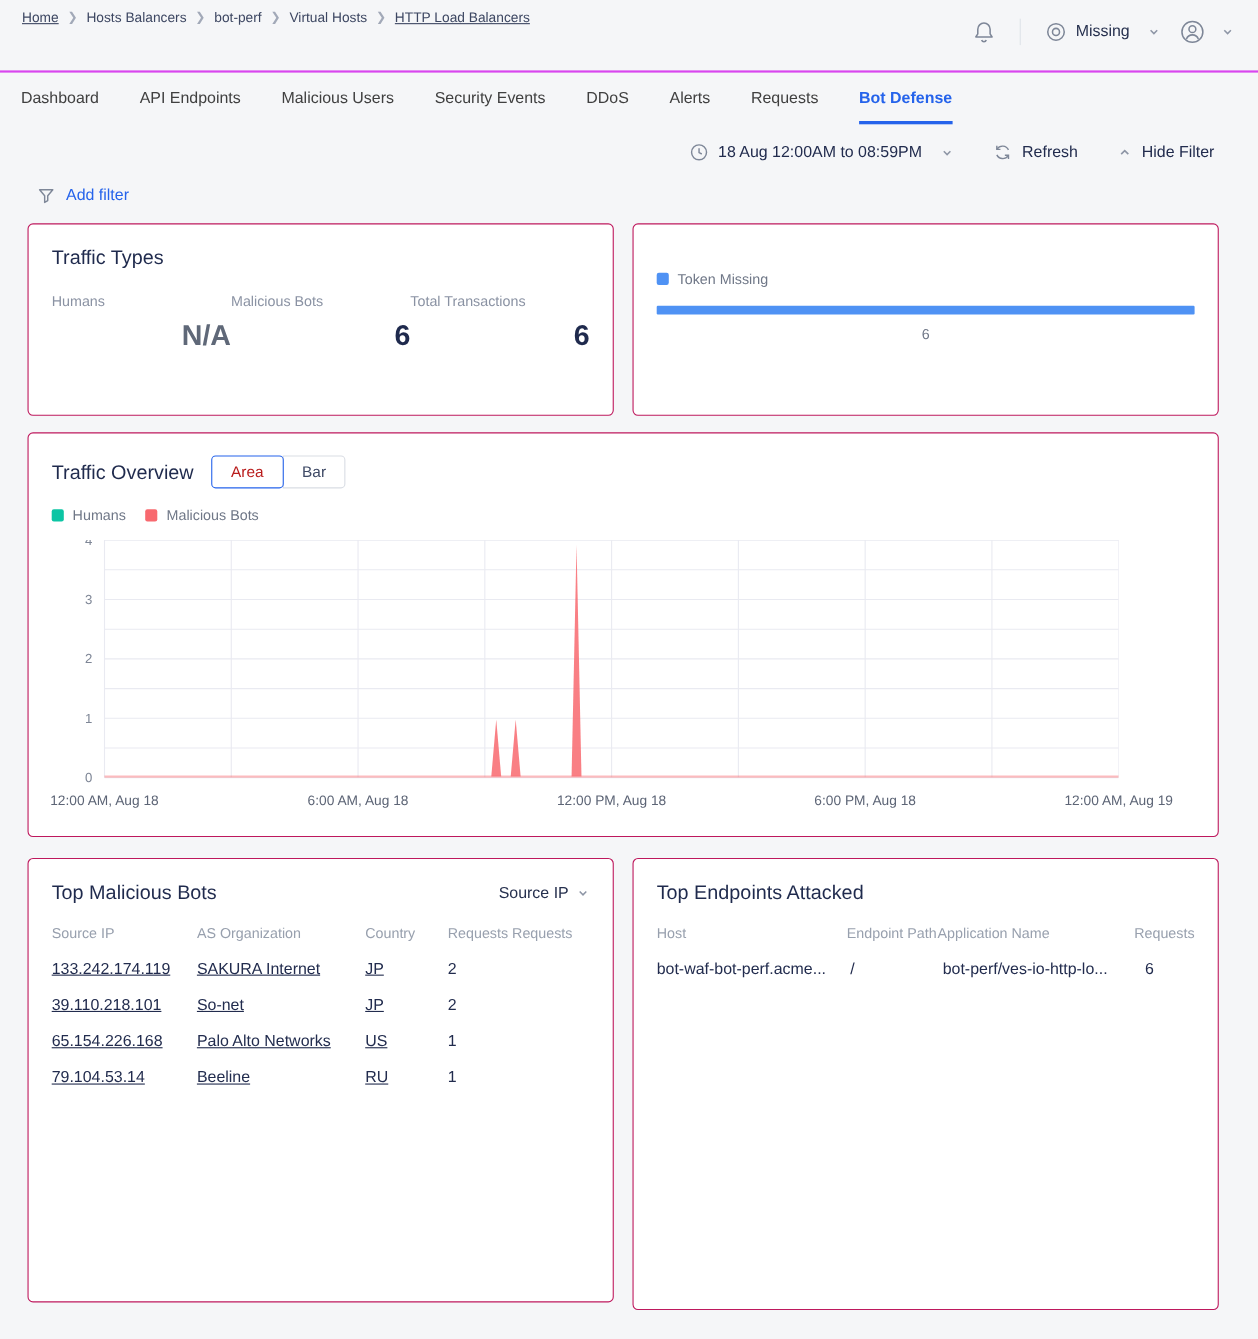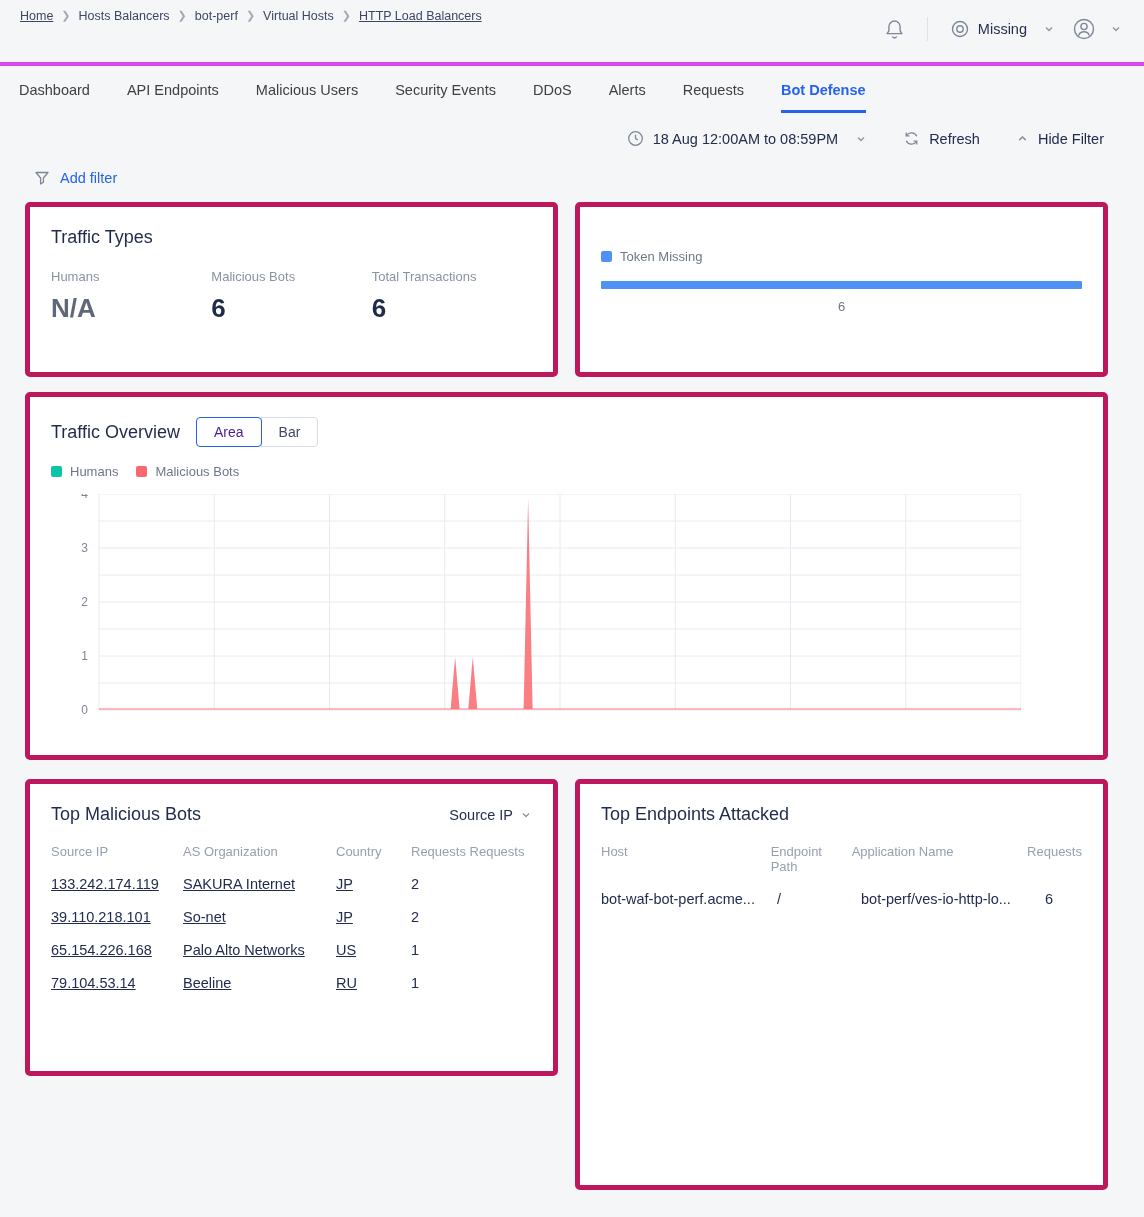--- a/index.html
+++ b/index.html
@@ -1,21 +1,21 @@
 <!DOCTYPE html>
 <html><head>
 <meta charset="utf-8">
 <style>
   * { margin:0; padding:0; box-sizing:border-box; }
   html,body { width:1144px; height:1217px; background:#f5f6f8;
     font-family:"Liberation Sans", sans-serif; color:#242e4e; overflow:hidden; }
   svg { display:block; }
 
   
-  .topbar { position:relative; height:66px; padding:9px 20px 0; border-bottom:4px solid #d946ef; }
+  .topbar { position:relative; height:66px; padding:9px 20px 0; border-bottom:2px solid #d946ef; }
   .breadcrumb { display:flex; align-items:center; gap:8px; font-size:12.5px; color:#3d4762; }
   .bc-link { text-decoration:underline; cursor:pointer; }
   .bc-sep { color:#a2a9b8; font-size:11px; transform:translateY(-1px); }
   .title-row { display:flex; align-items:center; margin-top:6px; }
   .page-title { font-size:18.5px; font-weight:700; color:#1f2a4d; }
   .chev { display:inline-flex; margin-left:8px; }
   .view-selector { display:flex; align-items:center; margin-left:46px; font-size:15px; color:#2a3453; cursor:pointer; }
   .top-right { position:absolute; right:22px; top:16px; display:flex; align-items:center; gap:16px; }
   .v-divider { width:1px; height:24px; background:#dfe3e9; margin:0 6px; }
   .support { display:flex; align-items:center; gap:8px; font-size:14.5px; color:#26304e; cursor:pointer; }
@@ -28,48 +28,48 @@
 
   
   .filter-row { display:flex; justify-content:flex-end; align-items:center; gap:36px; padding:17px 40px 0 0; font-size:14.5px; color:#222c4e; }
   .filter-item { display:flex; align-items:center; gap:9px; cursor:pointer; }
   .addfilter-row { margin:23px 0 0 34px; }
   .addfilter { display:inline-flex; align-items:center; gap:10px; font-size:14.5px; color:#2563eb; cursor:pointer; }
 
   
   .content { padding:12px 36px 16px 25px; }
   .cards-row { display:flex; gap:17px; }
-  .card { background:#fff; border:5px solid #be185d; border-radius:5px; padding:20px 21px; }
+  .card { background:#fff; border:1px solid #be185d; border-radius:5px; padding:20px 21px; }
   .card.half { width:533px; }
   .card.full { width:1083px; }
   .r1 { height:175px; } .r2 { height:368px; margin-top:15px; } .r3 { height:411px; margin-top:19px; }
   .card-title { font-size:18px; color:#1f2a4d; }
   .card-head { display:flex; justify-content:space-between; align-items:center; }
 
   
   .stats { display:flex; margin-top:21px; }
   .stat { width:170px; }
   .stat-label { font-size:13px; color:#8a92a3; }
-  .stat-value { font-size:26px; font-weight:700; color:#1f2a4d; margin-top:9px; }
+  .stat-value { font-size:26px; font-weight:700; color:#1f2a4d; margin-top:9px;text-align:right; }
   .stat-value.na { color:#5f6878; }
 
   
   .legend-row { display:flex; align-items:center; gap:18px; margin-top:22px; }
   .legend-item { display:flex; align-items:center; gap:8px; font-size:13px; color:#6f7787; }
   .sq { width:11px; height:11px; border-radius:2px; }
   .sq-blue { background:#4f92f4; } .sq-teal { background:#0cc5a4; } .sq-coral { background:#f8696f; }
   .hbar { height:8px; background:#4f92f4; margin-top:17px; border-radius:1px; }
   .hbar-label { text-align:center; font-size:13px; color:#6f7787; margin-top:10px; }
 
   
   .to-head { display:flex; align-items:center; gap:16px; }
   .seg { display:flex; }
   .seg-btn { height:30px; padding:0 17px; display:flex; align-items:center; font-size:14px; background:#fff;
     border:1px solid #d9dde4; color:#3f4a66; cursor:pointer; }
-  .seg-btn.active { border-color:#2563eb; color:#4c1d95; border-radius:4px; position:relative; z-index:2;text-align:right; }
+  .seg-btn.active { border-color:#2563eb; color:#b91c1c; border-radius:4px; position:relative; z-index:2;text-align:right; }
   .seg-btn.right { margin-left:-1px; border-radius:0 4px 4px 0; }
   .chart-wrap { margin-top:15px; position:relative; }
   .xlabels { position:relative; height:24px; margin-top:6px; }
   .xlab { position:absolute; top:0; transform:translateX(-50%); font-size:12.5px; color:#5d6576; white-space:nowrap; }
 
   
   .tbl { margin-top:19px; }
   .tbl-head { display:flex; font-size:13px; color:#98a0ae; }
   .tbl-row { display:flex; font-size:14.5px; color:#222c4e; margin-top:17px; align-items:baseline; }
   .c-ip { width:132px; } .c-org { width:153px; } .c-cc { width:75px; } .c-req { flex:1; }
@@ -265,25 +265,32 @@
           <text x="37" y="220" text-anchor="end" fill="#7e8696" font-size="12" font-family="Liberation Sans, sans-serif">0</text>
           <text x="37" y="166" text-anchor="end" fill="#7e8696" font-size="12" font-family="Liberation Sans, sans-serif">1</text>
           <text x="37" y="112" text-anchor="end" fill="#7e8696" font-size="12" font-family="Liberation Sans, sans-serif">2</text>
           <text x="37" y="58" text-anchor="end" fill="#7e8696" font-size="12" font-family="Liberation Sans, sans-serif">3</text>
           <text x="37" y="4" text-anchor="end" fill="#7e8696" font-size="12" font-family="Liberation Sans, sans-serif">4</text>
           <rect x="48" y="214" width="922" height="2" fill="#f8696f" opacity="0.45"></rect>
           <polygon points="399.6225,215 404.1225,163.07999999999998 408.6225,215" fill="#f8696f" opacity="0.85"></polygon>
           <polygon points="417.2941666666667,215 421.7941666666667,163.07999999999998 426.2941666666667,215" fill="#f8696f" opacity="0.85"></polygon>
           <polygon points="472.6141666666666,215 477.1141666666666,4.319999999999993 481.6141666666666,215" fill="#f8696f" opacity="0.85"></polygon>
         </svg>
+      <div class="xlabels">
+          <div class="xlab" style="left: 48px;">12:00 AM, Aug 18</div>
+          <div class="xlab" style="left: 278.5px;">6:00 AM, Aug 18</div>
+          <div class="xlab" style="left: 509px;">12:00 PM, Aug 18</div>
+          <div class="xlab" style="left: 739.5px;">6:00 PM, Aug 18</div>
+          <div class="xlab" style="left: 970px;">12:00 AM, Aug 19</div>
+        </div>
     </div>
   </div>
 
   <div class="cards-row r3" style="display:flex;">
-    <div class="card half" style="height:297px;">
+    <div class="card half" style="height:404px;">
       <div class="card-head">
         <span class="card-title">Top Malicious Bots</span>
         <span class="groupby">
           <span>Source IP</span>
           <span class="chev" style="margin-left:0;">
             <svg width="12" height="12" viewBox="0 0 12 12">
                 <polyline points="3,4.5 6,7.5 9,4.5" fill="none" stroke="#8e96a6" stroke-width="1.4"></polyline>
               </svg>
           </span>
         </span>

